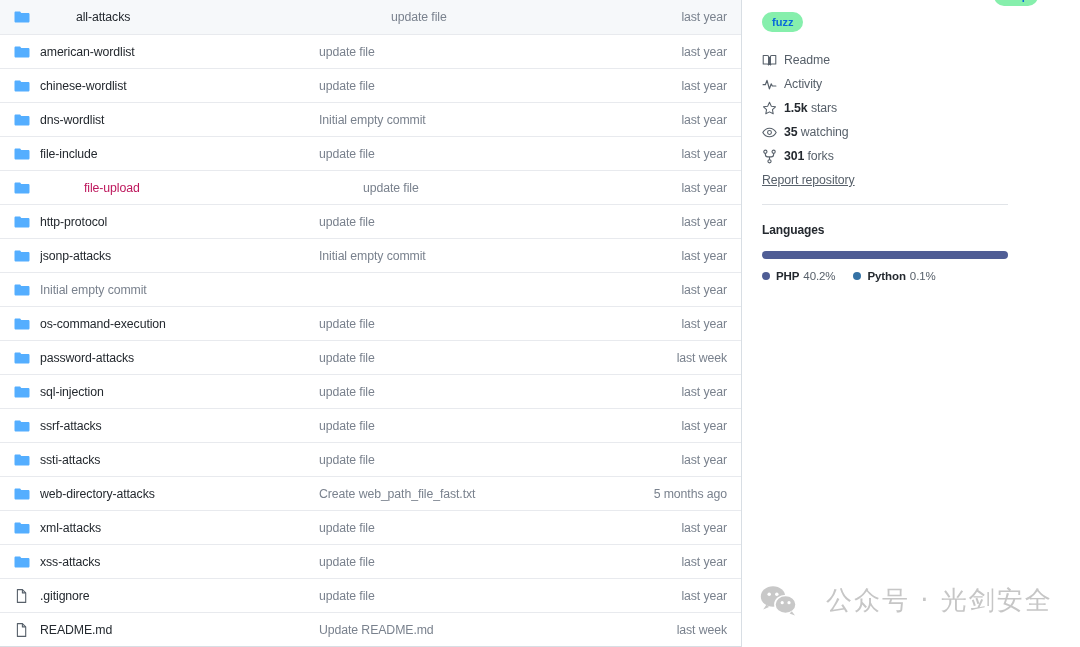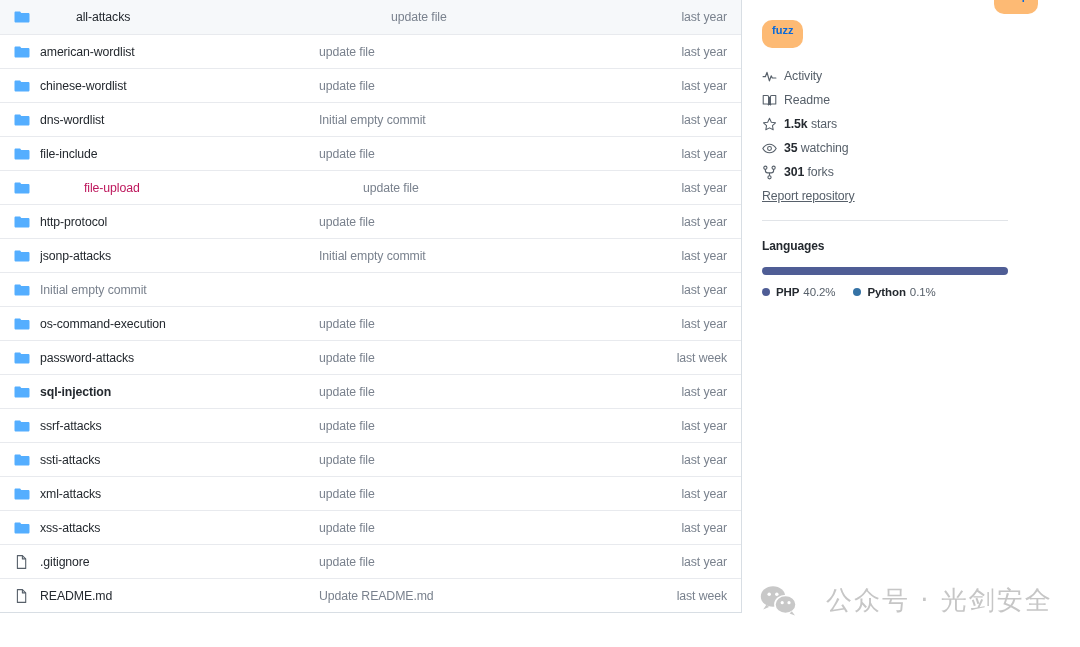--- a/index.html
+++ b/index.html
@@ -78,26 +78,26 @@
     width: 300px;
   }
   .topics {
     display: flex;
     flex-wrap: wrap;
     gap: 6px 6px;
     margin-top: -14px;
   }
   .topic-pill {
     display: inline-block;
-    background: #fdba74;
+    background: #86efac;
     color: #0969da;
     font-size: 11px;
     font-weight: bold;
     line-height: 20px;
-    height: 28px;
+    height: 20px;
     padding: 0 10px;
     border-radius: 10px;
     white-space: nowrap;
   }
   .topic-pill.clipped { visibility: hidden; }
 
   .meta-list { margin-top: 16px; }
   .meta-item {
     display: flex;
     align-items: center;
@@ -303,21 +303,21 @@
         <a class="row-name" href="#" style="color: rgb(36, 41, 47); text-decoration: none;">password-attacks</a>
         <a class="row-msg" href="#" style="text-decoration: none; color: rgb(122, 130, 142);">update file</a>
         <span class="row-time">last week</span>
       </div>
       <div class="file-row">
         <span class="row-icon">
           <svg class="ico" width="16" height="16" viewBox="0 0 16 16" fill="#54aeff">
             <path d="M1.75 2.5h3.9c.32 0 .62.15.81.4l.77 1.02h7.02c.69 0 1.25.56 1.25 1.25v7.08c0 .69-.56 1.25-1.25 1.25H1.75C1.06 13.5.5 12.94.5 12.25V3.75C.5 3.06 1.06 2.5 1.75 2.5z"></path>
           </svg>
         </span>
-        <a class="row-name" href="#" style="color: rgb(36, 41, 47); text-decoration: none; font-weight: bold;">sql-injection</a>
+        <a class="row-name" href="#" style="color: rgb(36, 41, 47); text-decoration: none;">sql-injection</a>
         <a class="row-msg" href="#" style="text-decoration: none; color: rgb(122, 130, 142);">update file</a>
         <span class="row-time">last year</span>
       </div>
       <div class="file-row">
         <span class="row-icon">
           <svg class="ico" width="16" height="16" viewBox="0 0 16 16" fill="#54aeff">
             <path d="M1.75 2.5h3.9c.32 0 .62.15.81.4l.77 1.02h7.02c.69 0 1.25.56 1.25 1.25v7.08c0 .69-.56 1.25-1.25 1.25H1.75C1.06 13.5.5 12.94.5 12.25V3.75C.5 3.06 1.06 2.5 1.75 2.5z"></path>
           </svg>
         </span>
         <a class="row-name" href="#" style="color: rgb(36, 41, 47); text-decoration: none;">ssrf-attacks</a>
@@ -326,20 +326,30 @@
       </div>
       <div class="file-row">
         <span class="row-icon">
           <svg class="ico" width="16" height="16" viewBox="0 0 16 16" fill="#54aeff">
             <path d="M1.75 2.5h3.9c.32 0 .62.15.81.4l.77 1.02h7.02c.69 0 1.25.56 1.25 1.25v7.08c0 .69-.56 1.25-1.25 1.25H1.75C1.06 13.5.5 12.94.5 12.25V3.75C.5 3.06 1.06 2.5 1.75 2.5z"></path>
           </svg>
         </span>
         <a class="row-name" href="#" style="color: rgb(36, 41, 47); text-decoration: none;">ssti-attacks</a>
         <a class="row-msg" href="#" style="text-decoration: none; color: rgb(122, 130, 142);">update file</a>
         <span class="row-time">last year</span>
+      </div>
+      <div class="file-row">
+        <span class="row-icon">
+          <svg class="ico" width="16" height="16" viewBox="0 0 16 16" fill="#54aeff">
+            <path d="M1.75 2.5h3.9c.32 0 .62.15.81.4l.77 1.02h7.02c.69 0 1.25.56 1.25 1.25v7.08c0 .69-.56 1.25-1.25 1.25H1.75C1.06 13.5.5 12.94.5 12.25V3.75C.5 3.06 1.06 2.5 1.75 2.5z"></path>
+          </svg>
+        </span>
+        <a class="row-name" href="#" style="color: rgb(36, 41, 47); text-decoration: none;">web-directory-attacks</a>
+        <a class="row-msg" href="#" style="text-decoration: none; color: rgb(122, 130, 142);">Create web_path_file_fast.txt</a>
+        <span class="row-time">5 months ago</span>
       </div>
       <div class="file-row">
         <span class="row-icon">
           <svg class="ico" width="16" height="16" viewBox="0 0 16 16" fill="#54aeff">
             <path d="M1.75 2.5h3.9c.32 0 .62.15.81.4l.77 1.02h7.02c.69 0 1.25.56 1.25 1.25v7.08c0 .69-.56 1.25-1.25 1.25H1.75C1.06 13.5.5 12.94.5 12.25V3.75C.5 3.06 1.06 2.5 1.75 2.5z"></path>
           </svg>
         </span>
         <a class="row-name" href="#" style="color: rgb(36, 41, 47); text-decoration: none;">xml-attacks</a>
         <a class="row-msg" href="#" style="text-decoration: none; color: rgb(122, 130, 142);">update file</a>
         <span class="row-time">last year</span>
@@ -383,36 +393,36 @@
     <div class="topics" id="topics">
         <span class="topic-pill clipped" style="width: 52px;"></span>
         <span class="topic-pill clipped" style="width: 52px;"></span>
         <span class="topic-pill clipped" style="width: 52px;"></span>
         <span class="topic-pill clipped" style="width: 52px;"></span>
         <span class="topic-pill">burp</span>
         <span class="topic-pill">fuzz</span>
       </div>
 
     <div class="meta-list" id="meta-list">
-        <a class="meta-item" href="#" style="text-decoration: none;">
-          <span class="meta-ico">
-            <svg class="ico" width="15" height="15" viewBox="0 0 16 16" fill="none" stroke="#57606a" stroke-width="1.3" stroke-linecap="round" stroke-linejoin="round">
-              <path d="M1.2 8.2h2.4l1.7-4.6 2.6 9.1 1.9-5.4 1.2 2.3h3.8"></path>
-            </svg>
-          </span>
-          <span class="meta-text">Activity</span>
-        </a>
         <a class="meta-item" href="#" style="text-decoration: none;">
           <span class="meta-ico">
             <svg class="ico" width="15" height="15" viewBox="0 0 16 16" fill="none" stroke="#57606a" stroke-width="1.15">
               <path d="M1.3 2.6h4.4c.7 0 1.3.5 1.3 1.2v9c0-.6-.6-1-1.3-1H1.3zM14.7 2.6h-4.4c-.7 0-1.3.5-1.3 1.2v9c0-.6.6-1 1.3-1h4.4z" stroke-linejoin="round"></path>
               <path d="M8 4.1v8.7"></path>
             </svg>
           </span>
           <span class="meta-text">Readme</span>
+        </a>
+        <a class="meta-item" href="#" style="text-decoration: none;">
+          <span class="meta-ico">
+            <svg class="ico" width="15" height="15" viewBox="0 0 16 16" fill="none" stroke="#57606a" stroke-width="1.3" stroke-linecap="round" stroke-linejoin="round">
+              <path d="M1.2 8.2h2.4l1.7-4.6 2.6 9.1 1.9-5.4 1.2 2.3h3.8"></path>
+            </svg>
+          </span>
+          <span class="meta-text">Activity</span>
         </a>
         <a class="meta-item" href="#" style="text-decoration: none;">
           <span class="meta-ico">
             <svg class="ico" width="15" height="15" viewBox="0 0 16 16" fill="none" stroke="#57606a" stroke-width="1.1" stroke-linejoin="round">
               <path d="M8 1.4l1.95 4.14 4.45.6-3.25 3.1.83 4.44L8 11.58l-3.98 2.1.83-4.44-3.25-3.1 4.45-.6z"></path>
             </svg>
           </span>
           <span class="meta-text"><b>1.5k</b> <span>stars</span></span>
         </a>
         <a class="meta-item" href="#" style="text-decoration: none;">

